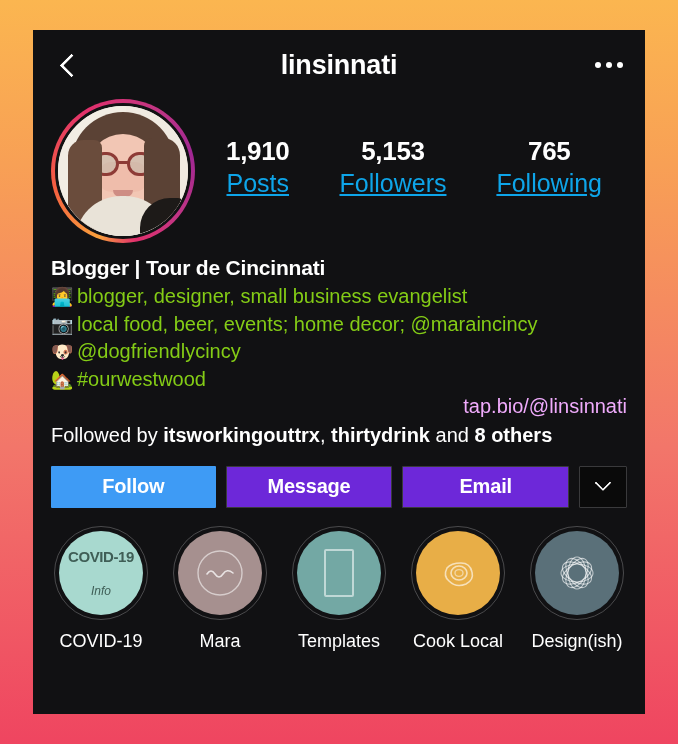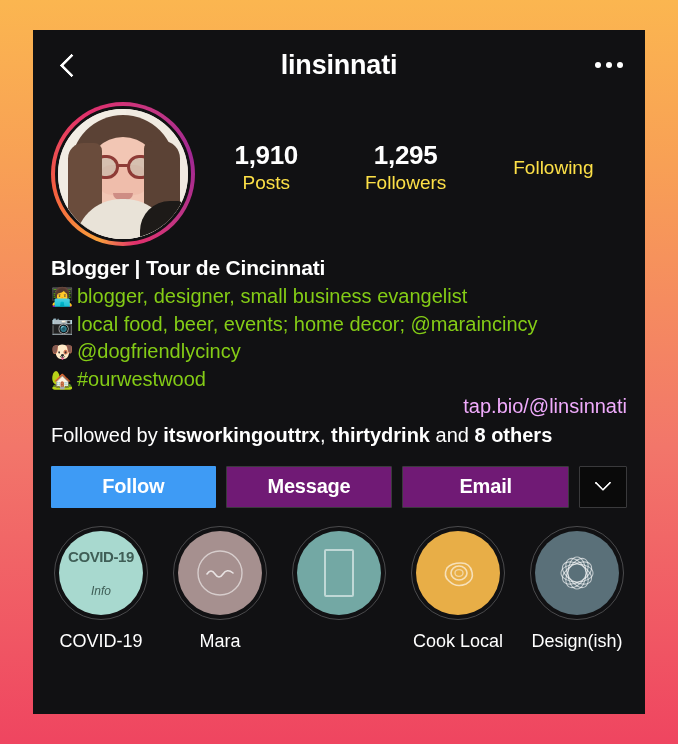--- a/index.html
+++ b/index.html
@@ -74,20 +74,21 @@
   .dots-menu i {
     width: 6px; height: 6px;
     border-radius: 50%;
     background: #ffffff;
     display: block;
   }
 
   
   .top-row {
     display: flex;
+    align-items: center;
     padding: 2px 18px 0 18px;
     height: 140px;
     flex: 0 0 140px;
   }
   .avatar-ring {
     width: 144px;
     height: 144px;
     border-radius: 50%;
     padding: 4px;
     background: conic-gradient(from 200deg,
@@ -146,23 +147,24 @@
   }
   .stat { text-align: center; cursor: pointer; }
   .stat-num {
     color: #ffffff;
     font-size: 26px;
     font-weight: bold;
     line-height: 1.15;
     letter-spacing: -0.3px;
   }
   .stat-label {
-    color: #fde047;
-    font-size: 19px;
+    color: #0ea5e9;
+    font-size: 25px;
     line-height: 1.3;
+    text-decoration: underline;
   }
 
   
   .bio {
     padding: 14px 18px 0 18px;
   }
   .bio-name {
     color: #ffffff;
     font-size: 21px;
     font-weight: bold;
@@ -218,21 +220,21 @@
     font-size: 20px;
     font-weight: bold;
     cursor: pointer;
     letter-spacing: -0.2px;
   }
   .btn-follow {
     background: #3E9BF5;
     flex: 1 1 0;
   }
   .btn-outline {
-    background: #701a75;
+    background: #6d28d9;
     border: 1px solid #3A3A3C;
     flex: 1 1 0;
   }
   .btn-chevron {
     background: #0A0A0A;
     border: 1px solid #3A3A3C;
     width: 48px;
     flex: 0 0 48px;
   }
   .chev-down {
@@ -327,24 +329,25 @@
         <div class="pf-shoulder-dark"></div>
       </div>
     </div>
 
     <div class="stats">
       <div class="stat">
         <div class="stat-num">1,910</div>
         <div class="stat-label">Posts</div>
       </div>
       <div class="stat">
-        <div class="stat-num">1,295</div>
+        <div class="stat-num">5,153</div>
         <div class="stat-label">Followers</div>
       </div>
       <div class="stat">
+        <div class="stat-num">765</div>
         <div class="stat-label">Following</div>
       </div>
     </div>
   </div>
 
   <div class="bio">
     <div class="bio-name">Blogger | Tour de Cincinnati</div>
 
     <div class="bio-line">
       <span class="emo">👩‍💻</span><span>blogger, designer, small business evangelist</span>
@@ -398,20 +401,21 @@
       </div>
       <div class="hl-label">Mara</div>
     </div>
 
     <div class="highlight">
       <div class="hl-ring">
         <div class="hl-circle" id="hl2" style="background: rgb(115, 168, 164);">
           <div class="tmpl-rect"></div>
         </div>
       </div>
+      <div class="hl-label">Templates</div>
     </div>
 
     <div class="highlight">
       <div class="hl-ring">
         <div class="hl-circle" id="hl3" style="background: rgb(232, 174, 71);">
           <svg width="62" height="62" viewBox="0 0 62 62">
             <path d="M20 26 q-4 8 2 13 q7 7 17 3 q8 -4 6 -12 q-2 -9 -11 -9 q-10 0 -14 5 z" fill="none" stroke="rgba(255,255,255,.62)" stroke-width="1.6"></path>
             <ellipse cx="32" cy="31" rx="8" ry="7" fill="none" stroke="rgba(255,255,255,.62)" stroke-width="1.6"></ellipse>
             <ellipse cx="32" cy="31" rx="4" ry="3.4" fill="none" stroke="rgba(255,255,255,.5)" stroke-width="1.4"></ellipse>
           </svg>

